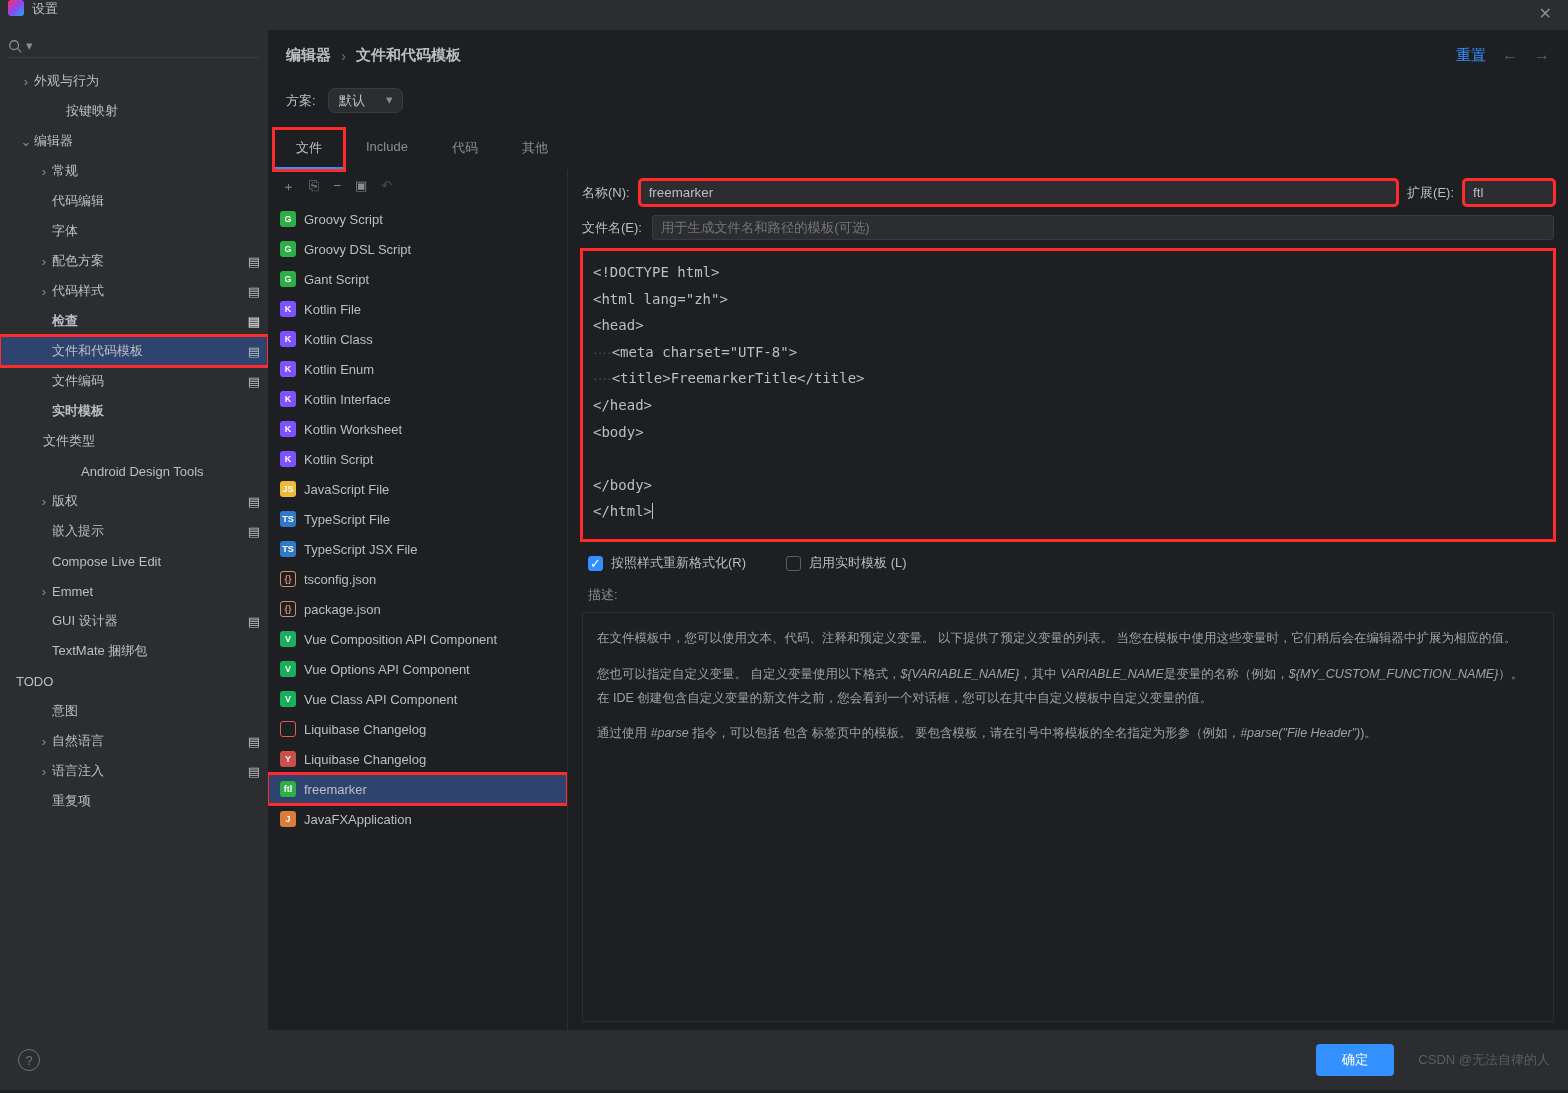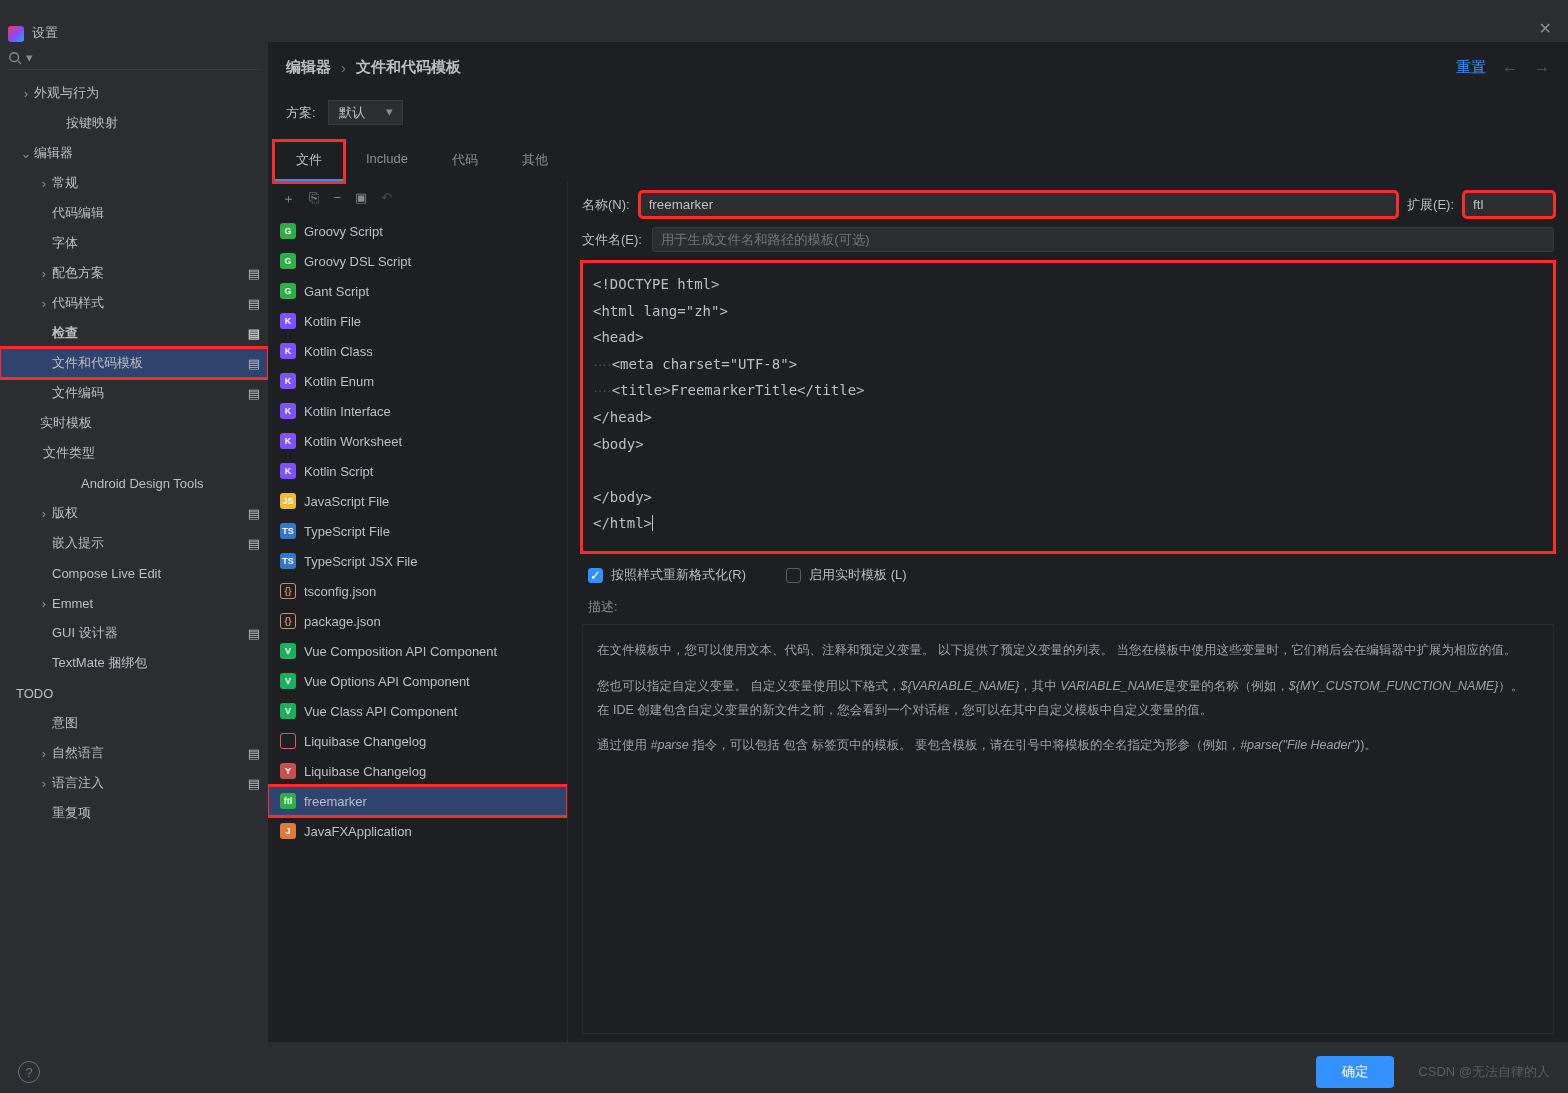--- a/index.html
+++ b/index.html
@@ -1,19 +1,19 @@
 <!DOCTYPE html>
 <html><head>
 <meta charset="utf-8">
 <style>
 * { margin:0; padding:0; box-sizing:border-box; font-family:"Microsoft YaHei",-apple-system,sans-serif; }
 body { background:#1e1f22; color:#bcbec4; font-size:13px; overflow:hidden; width:1568px; height:1093px; }
 
 
-.titlebar { height:42px; display:flex; align-items:flex-end; padding:0 8px; background:#2b2d30; }
+.titlebar { height:30px; display:flex; align-items:flex-start; padding:0 8px; background:#2b2d30; }
 .app-ico { width:16px; height:16px; background:linear-gradient(135deg,#fe315d,#8f46f4,#22a6f1); border-radius:3px; margin-right:8px; }
 .titlebar .spacer{flex:1}
 .close-x{font-size:16px;color:#8a8c92;padding:4px 8px;cursor:pointer}
 
 
 .wrap { display:flex; height:1000px; }
 .left { width:268px; background:#2b2d30; display:flex; flex-direction:column; }
 .search { margin:8px; display:flex; align-items:center; border-bottom:1px solid #393b40; padding-bottom:4px;}
 .search svg{width:14px;height:14px;fill:#8a8c92;margin-right:4px}
 
@@ -26,21 +26,21 @@
 
 .right{flex:1;display:flex;flex-direction:column;background:#1e1f22}
 .crumbs{height:50px;display:flex;align-items:center;padding:0 18px;font-size:15px}
 .crumbs b{font-weight:600}
 .crumbs .sep{margin:0 10px;color:#6f737a}
 .crumbs .sp{flex:1}
 .reset{color:#3391ff;cursor:pointer}
 .navarr{color:#5a5d63;margin-left:16px;font-size:16px}
 
 .scheme{display:flex;align-items:center;padding:8px 18px;gap:12px}
-.scheme select{background:#2b2d30;border:1px solid #393b40;color:#bcbec4;padding:4px 36px 4px 10px;border-radius:0;appearance:none}
+.scheme select{background:#2b2d30;border:1px solid #393b40;color:#bcbec4;padding:4px 36px 4px 10px;border-radius:7px;appearance:none}
 .scheme .selwrap{position:relative}
 .scheme .selwrap::after{content:"▾";position:absolute;right:10px;top:4px;color:#8a8c92;pointer-events:none}
 
 .tabs{display:flex;padding:0 6px;margin-top:8px}
 .tab{padding:10px 22px;color:#8a8c92;cursor:pointer;border-bottom:3px solid transparent}
 .tab.act{color:#bcbec4;border-bottom-color:#3391ff}
 
 .tpl-body{display:flex;flex:1;min-height:0}
 .tpl-list{width:300px;display:flex;flex-direction:column;border-right:1px solid #2b2d30}
 .tpl-tools{display:flex;gap:14px;padding:8px 14px;color:#8a8c92}
@@ -147,21 +147,21 @@
         <div class="tree-row sel hl" style="padding-left: 36px;">
           <span class="chev"></span>
           <span class="lbl">文件和代码模板</span>
           <span>▤</span>
         </div>
         <div class="tree-row" style="padding-left: 36px;">
           <span class="chev"></span>
           <span class="lbl">文件编码</span>
           <span>▤</span>
         </div>
-        <div class="tree-row" style="padding-left: 24px;">
+        <div class="tree-row" style="padding-left: 36px; font-weight: bold;">
           <span class="chev"></span>
           <span class="lbl">实时模板</span>
         </div>
         <div class="tree-row" style="padding-left: 27px;">
           <span class="chev"></span>
           <span class="lbl">文件类型</span>
         </div>
         <div class="tree-row" style="padding-left: 36px; margin-left: 29px;">
           <span class="chev"></span>
           <span class="lbl">Android Design Tools</span>

